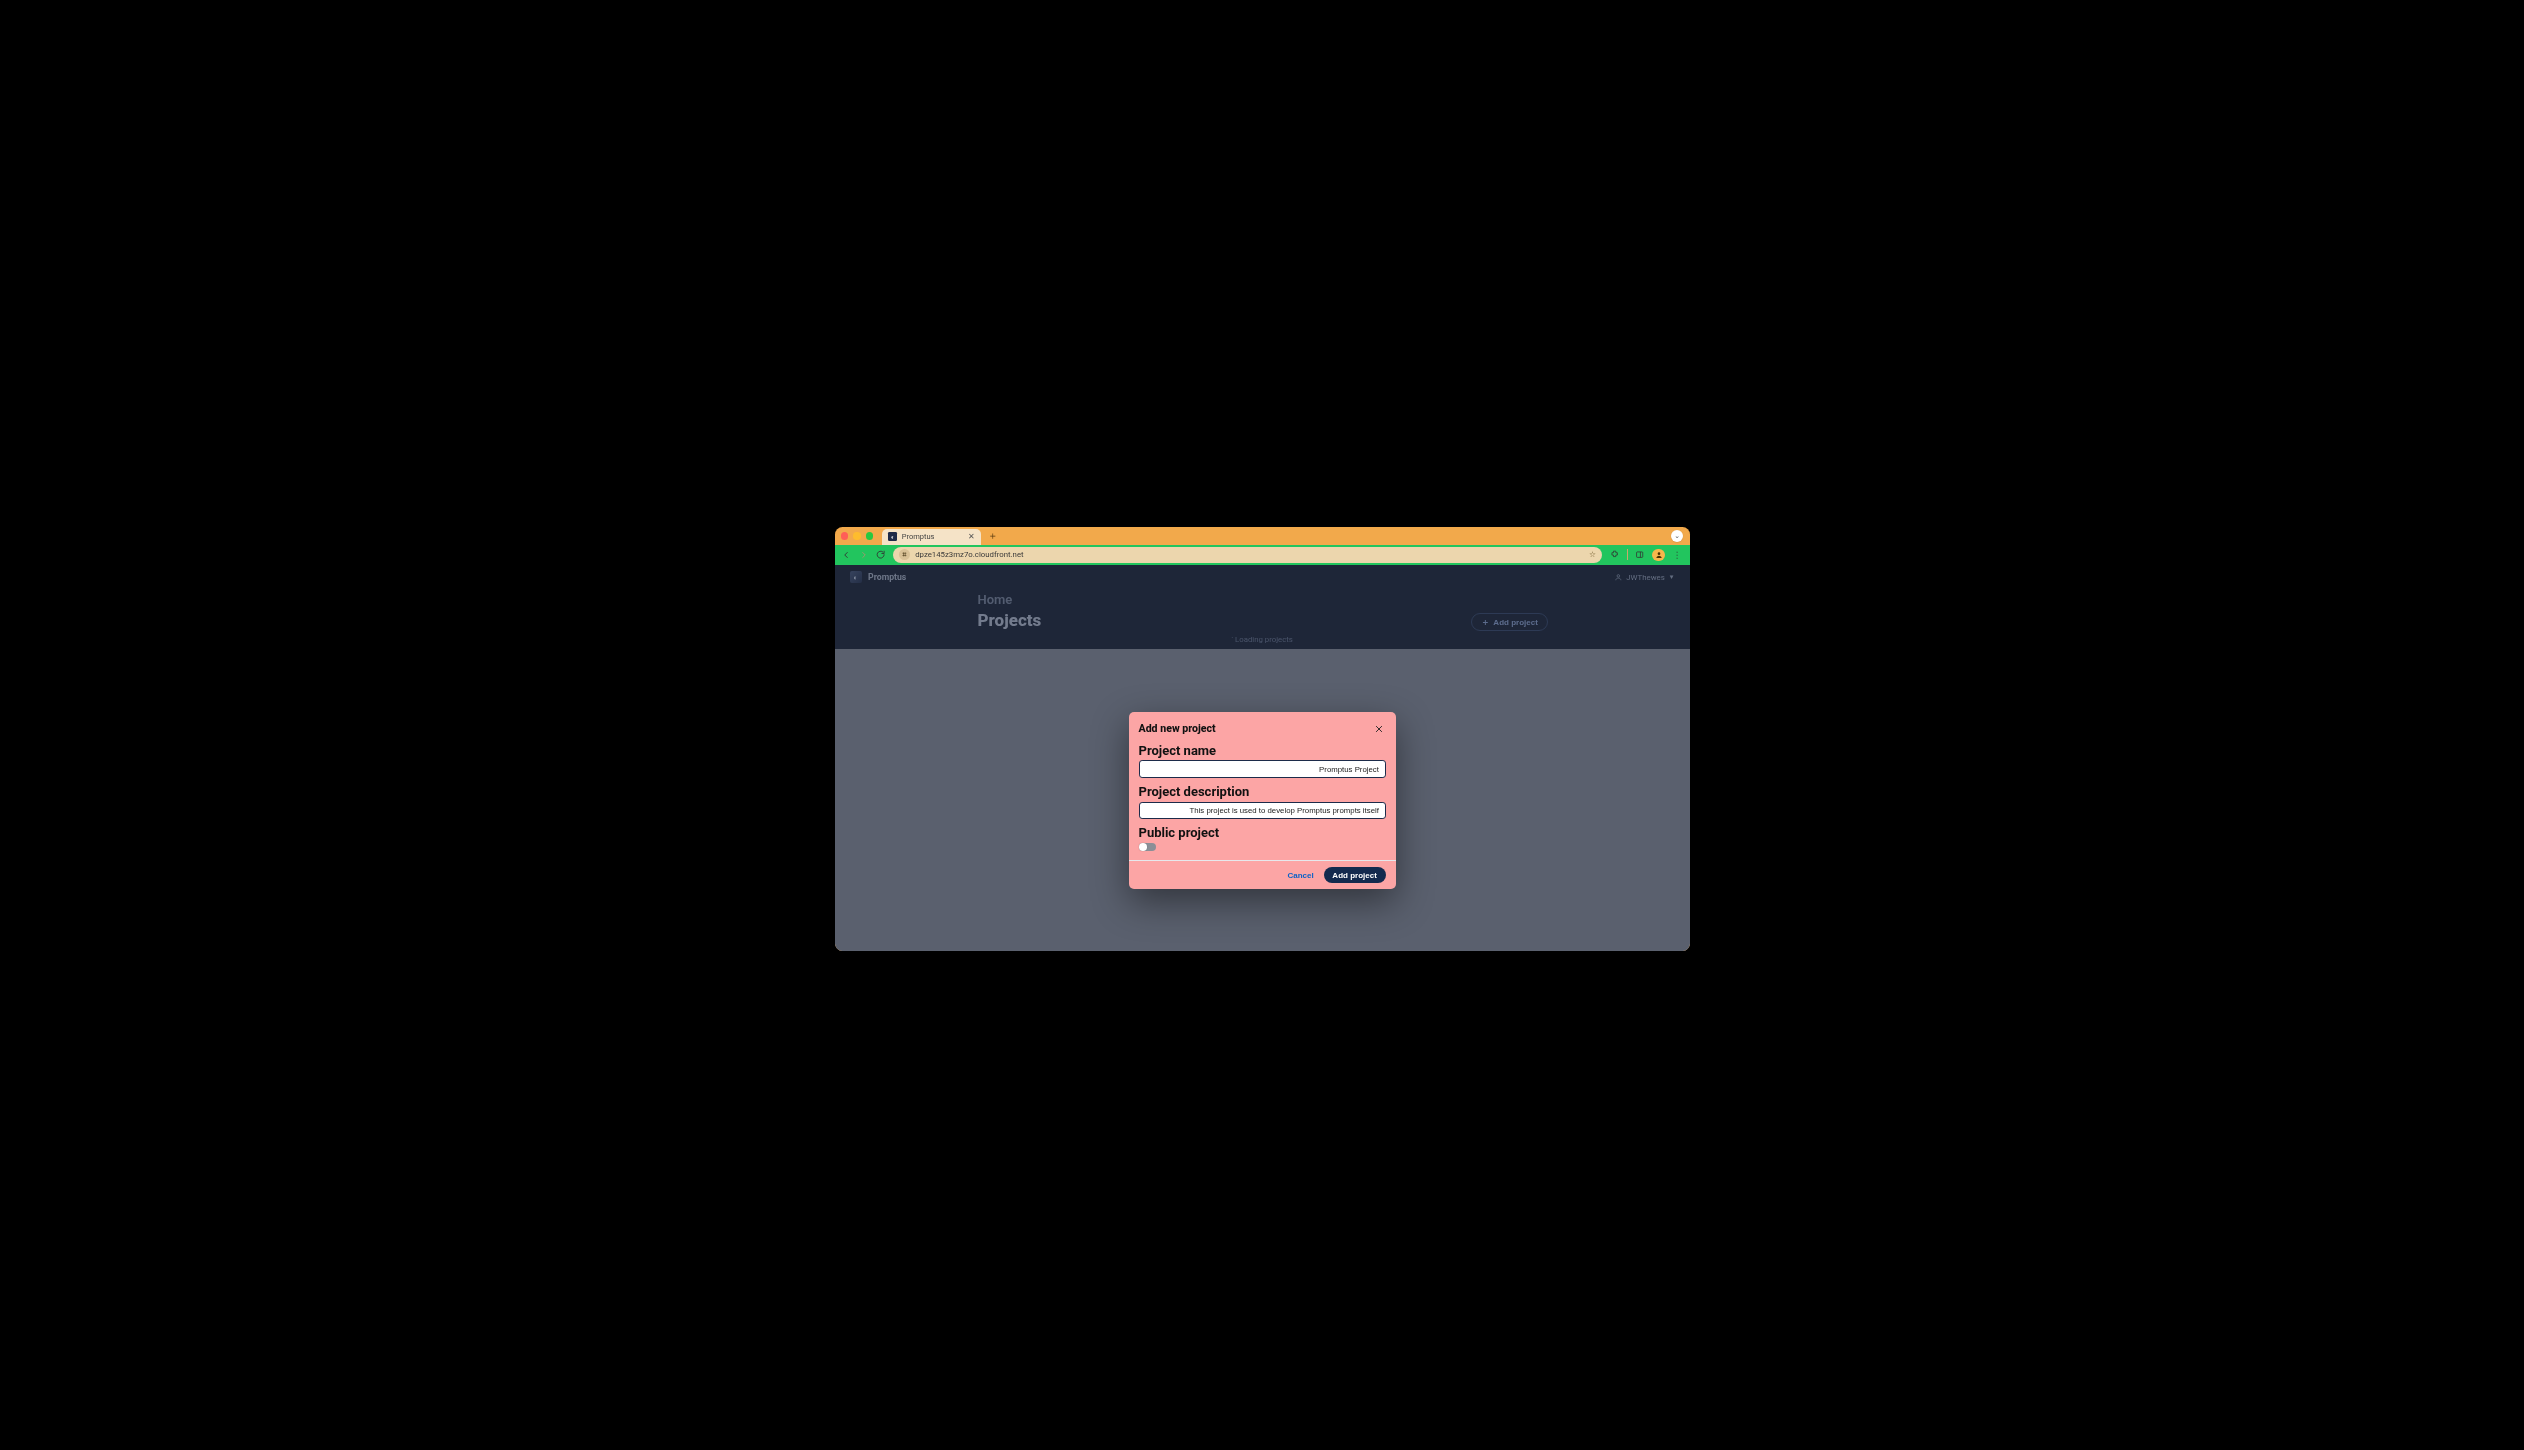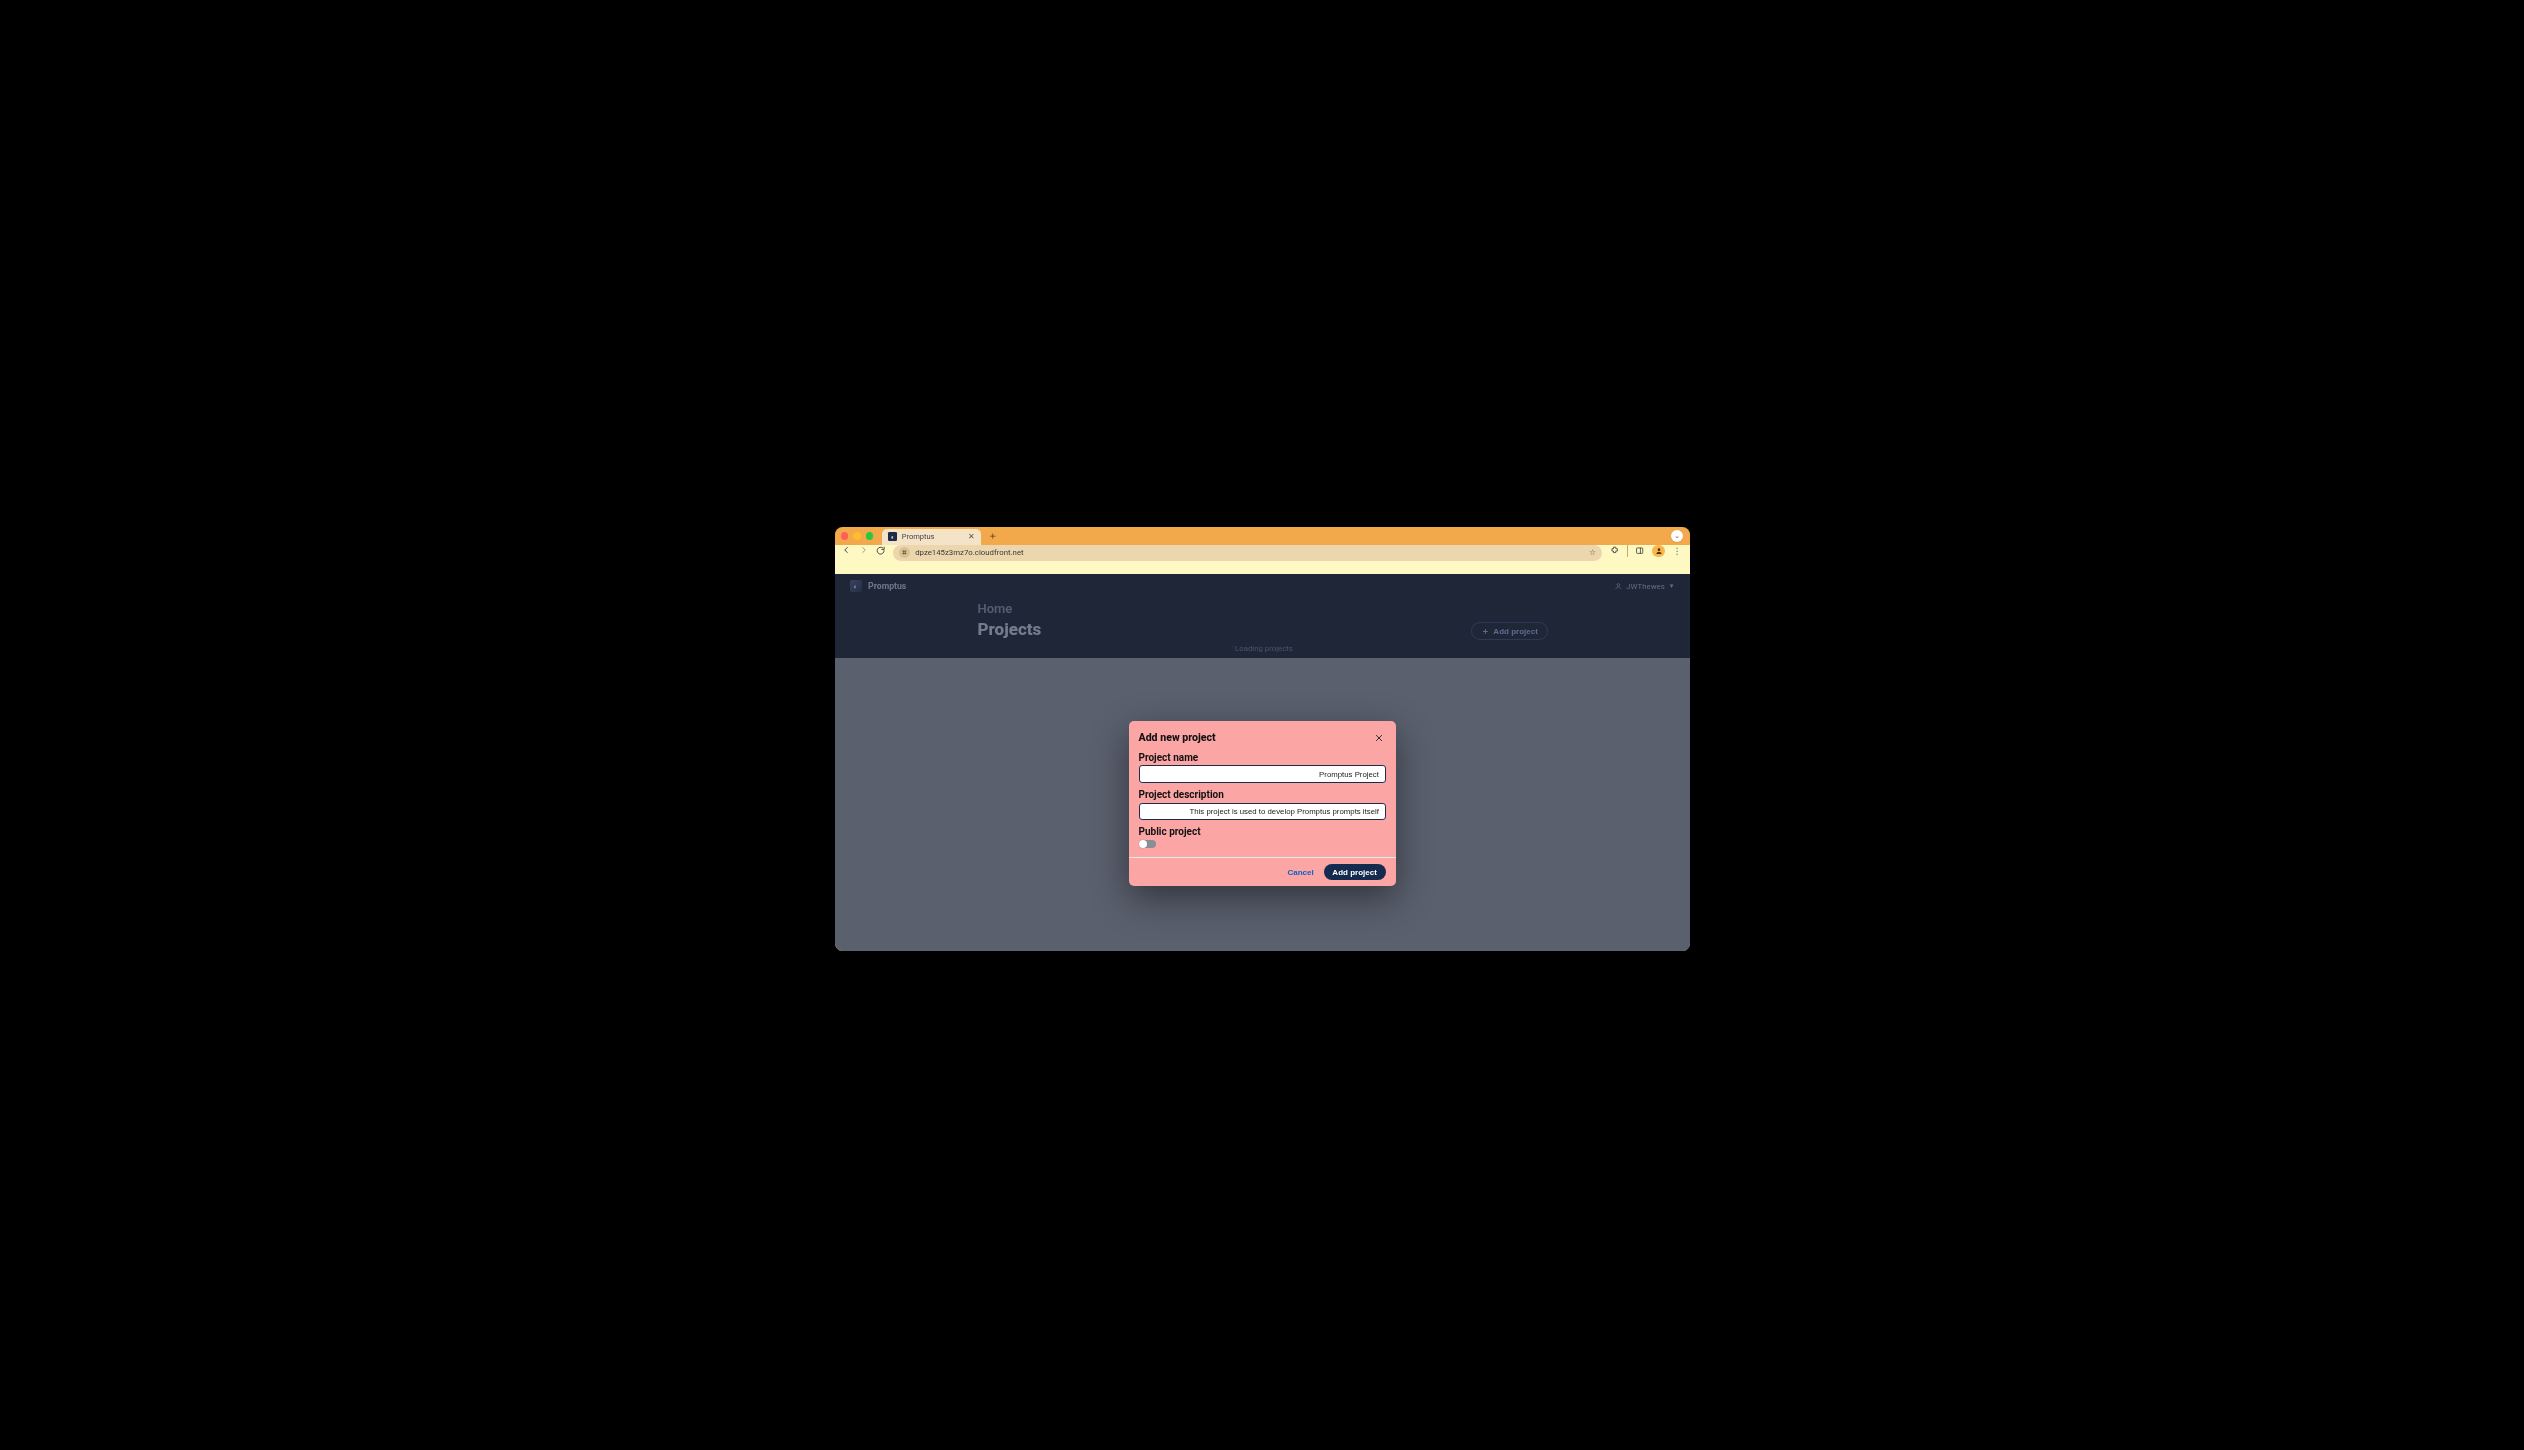--- a/index.html
+++ b/index.html
@@ -61,23 +61,23 @@
   .tab .close-x { font-size:8px; color:#555; cursor:pointer; }
   .newtab { width:13.7px; height:13.7px; display:flex; align-items:center; justify-content:center; color:#5a3b10; font-size:10px; cursor:pointer; border-radius:50%; }
   .tabstrip .chev-btn {
     position:absolute; right:6.2px; top:2.5px;
     width:12.4px; height:12.4px; background:#fff; border-radius:50%;
     display:flex; align-items:center; justify-content:center; font-size:6.8px; color:#555;
     box-shadow:0 0.6px 1.2px rgba(0,0,0,.15);
   }
   
   .addrbar {
-    height: 29px;
-    background:#fef9c3;
-    display:flex; align-items:flex-start;
+    height: 20px;
+    background:#22c55e;
+    display:flex; align-items:center;
     padding: 0 6.2px;
     gap: 6.2px;
   }
   .nav-ico { width:11.2px; height:11.2px; display:flex; align-items:center; justify-content:center; color:#444; font-size:8.7px; }
   .nav-ico.disabled { color:#a89470; }
   .urlbox {
     flex:1; height:16px; background:#ecd6ad; border-radius:8.7px;
     display:flex; align-items:center; padding:0 6.2px; gap:5px; font-size:7.8px; color:#3a3a3a;
   }
   .urlbox .site-chip {
@@ -133,21 +133,21 @@
   .dialog {
     margin-top:147px;
     width:267px; background:#fca5a5; border-radius:5px; box-shadow:0 12.4px 37px rgba(0,0,0,.45);
     overflow:hidden;
   }
   .dlg-body { padding:10px 10px 7.5px 10px; }
   .dlg-title-row { display:flex; align-items:center; justify-content:space-between; margin-bottom:7.5px; }
   .dlg-title { font-size:10.6px; font-weight:800; color:#111; }
   .dlg-close { width:13.7px; height:13.7px; display:flex; align-items:center; justify-content:center; cursor:pointer; }
   .dlg-close svg { width:10px; height:10px; stroke:#222; stroke-width:2.2; }
-  .fld-label { font-size:10px; font-weight:700; color:#111; margin-bottom:2.5px; display:block; }
+  .fld-label { font-size:13px; font-weight:700; color:#111; margin-bottom:2.5px; display:block; }
   .fld-input {
     width:100%; height:17.4px; border:0.6px solid #1c2b4a; border-radius:3.1px; padding:0 5.6px;
     font-size:7.8px; color:#222; background:#fff; outline:none;text-align:right;
   }
   .fld-group { margin-bottom:6.2px; }
   .toggle {
     width:17.4px; height:8.7px; border-radius:5px; background:#8a8f97; position:relative; cursor:pointer;
   }
   .toggle .knob {
     width:7.5px; height:7.5px; border-radius:50%; background:#fff; position:absolute; top:0.6px; left:0.6px;

